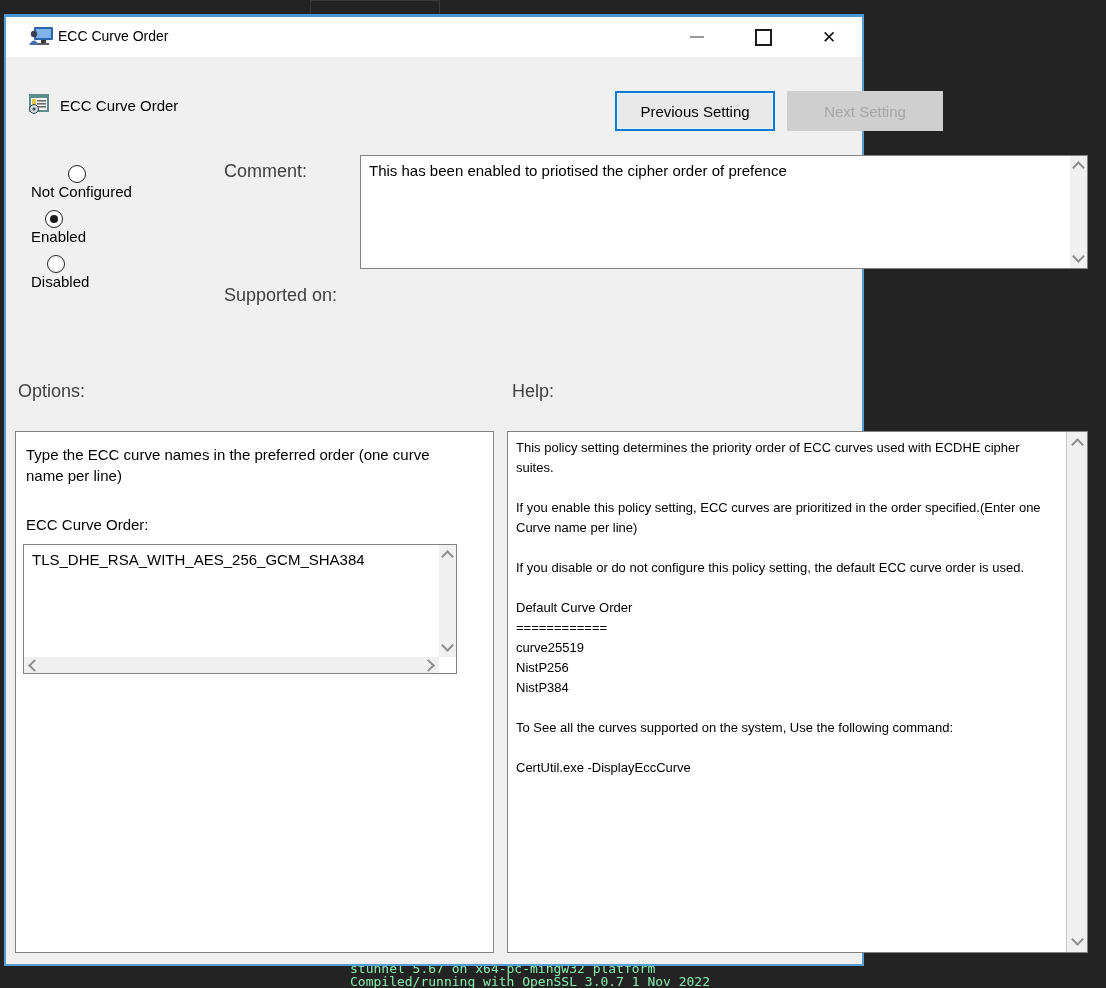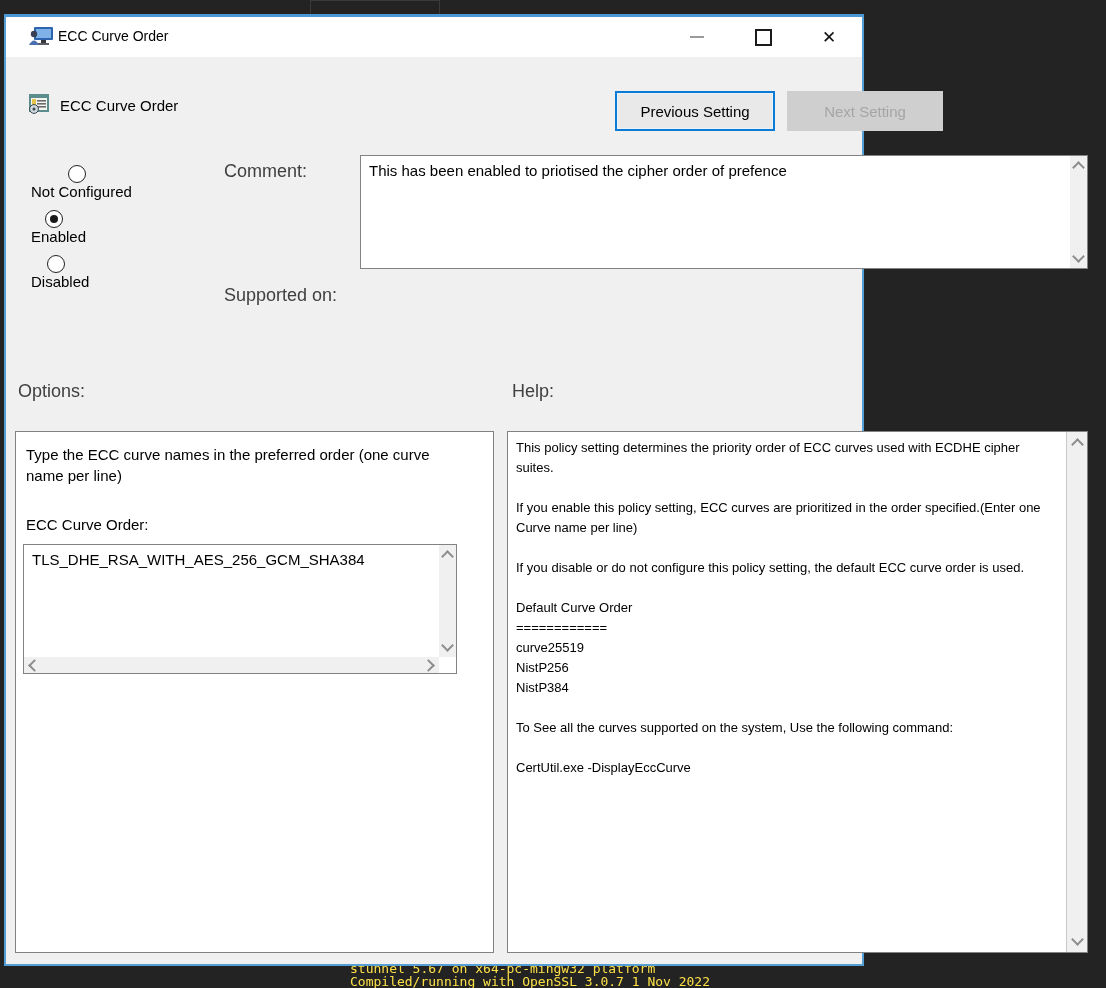--- a/index.html
+++ b/index.html
@@ -6,21 +6,21 @@
   body{
     width:1106px;height:988px;position:relative;overflow:hidden;
     background:#232323;
     font-family:"Liberation Sans", sans-serif;
     -webkit-font-smoothing:antialiased;
   }
   .abs{position:absolute;}
 
   
   .bg-box{left:310px;top:0;width:128px;height:13px;border:1px solid #3a3a3a;}
-  .bg-term{left:350px;color:#fde047;font-family:"DejaVu Sans Mono", monospace;font-size:13px;white-space:pre;}
+  .bg-term{left:350px;color:#86efac;font-family:"DejaVu Sans Mono", monospace;font-size:13px;white-space:pre;}
 
   
   .dialog{
     left:4px;top:14px;width:860px;height:952px;
     background:#f0f0f0;
     border:2px solid #559ed6;border-top:3px solid #4a97d4;
     box-sizing:border-box;
   }
   .titlebar{
     position:absolute;left:0;top:0;right:0;height:40px;background:#ffffff;

